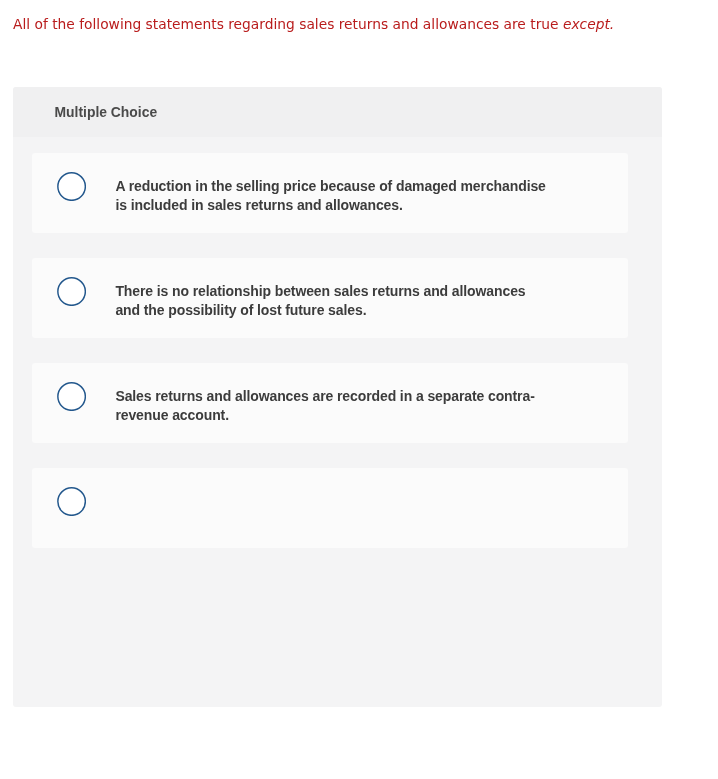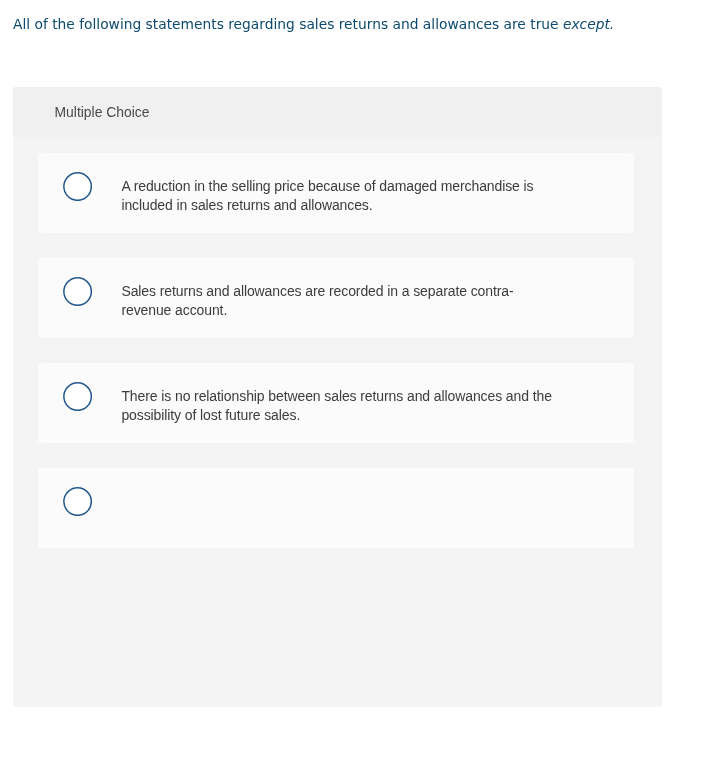--- a/index.html
+++ b/index.html
@@ -14,53 +14,54 @@
   }
 
   
   .question-stem {
     position:absolute;
     left:13px; top:15.3px;
     width:692px;
     font-family:"DejaVu Sans", sans-serif;
     font-size:13.8px;
     line-height:18px;
-    color:#0c4a6e;
+    color:#b91c1c;
     white-space:nowrap;
   }
   .question-stem em { font-style:italic; }
 
   
   .mc-card {
     position:absolute;
     left:13px; top:87px;
     width:649px; height:620px;
     background:#f4f4f5;
     border-radius:3px;
     overflow:hidden;
+    font-weight:bold;
   }
   .mc-card-header {
     position:absolute; left:0; top:0;
     width:649px; height:49.5px;
     background:#f0f0f1;
   }
   .mc-card-header-title {
     position:absolute;
     left:41.5px; top:16.2px;
     font-family:"Liberation Sans", sans-serif;
     font-size:13.9px;
     line-height:18px;
     color:#4a4a4a;
     white-space:nowrap;
   }
 
   
   .options {
     position:absolute;
-    left:25px; top:66.4px;
+    left:19px; top:66.4px;
     width:596px;
   }
   .option-row {
     position:relative;
     height:79.3px;
     width:596px;
     background:#fbfbfb;
     border-radius:3px;
     margin-bottom:25.7px;
     cursor:pointer;
@@ -104,30 +105,30 @@
         </span>
       <span class="option-text">A reduction in the selling price because of damaged merchandise is included in sales returns and allowances.</span>
     </div>
 
     <div class="option-row">
       <span class="radio">
           <svg width="29.2" height="29.2" viewBox="0 0 29.2 29.2">
             <circle cx="14.6" cy="14.6" r="13.75" fill="#ffffff" stroke="#22578c" stroke-width="1.45"></circle>
           </svg>
         </span>
-      <span class="option-text">Sales returns and allowances are recorded in a separate contra-revenue account.</span>
+      <span class="option-text">There is no relationship between sales returns and allowances and the possibility of lost future sales.</span>
     </div>
 
     <div class="option-row">
       <span class="radio">
           <svg width="29.2" height="29.2" viewBox="0 0 29.2 29.2">
             <circle cx="14.6" cy="14.6" r="13.75" fill="#ffffff" stroke="#22578c" stroke-width="1.45"></circle>
           </svg>
         </span>
-      <span class="option-text">There is no relationship between sales returns and allowances and the possibility of lost future sales.</span>
+      <span class="option-text">Sales returns and allowances are recorded in a separate contra-revenue account.</span>
     </div>
 
 
     <div class="option-row">
       <span class="radio">
           <svg width="29.2" height="29.2" viewBox="0 0 29.2 29.2">
             <circle cx="14.6" cy="14.6" r="13.75" fill="#ffffff" stroke="#22578c" stroke-width="1.45"></circle>
           </svg>
         </span>
     </div>

